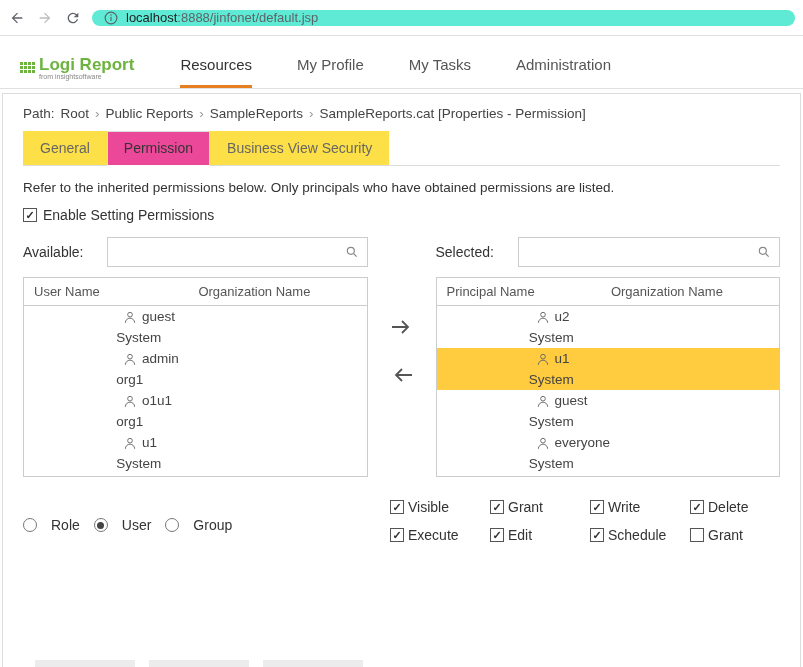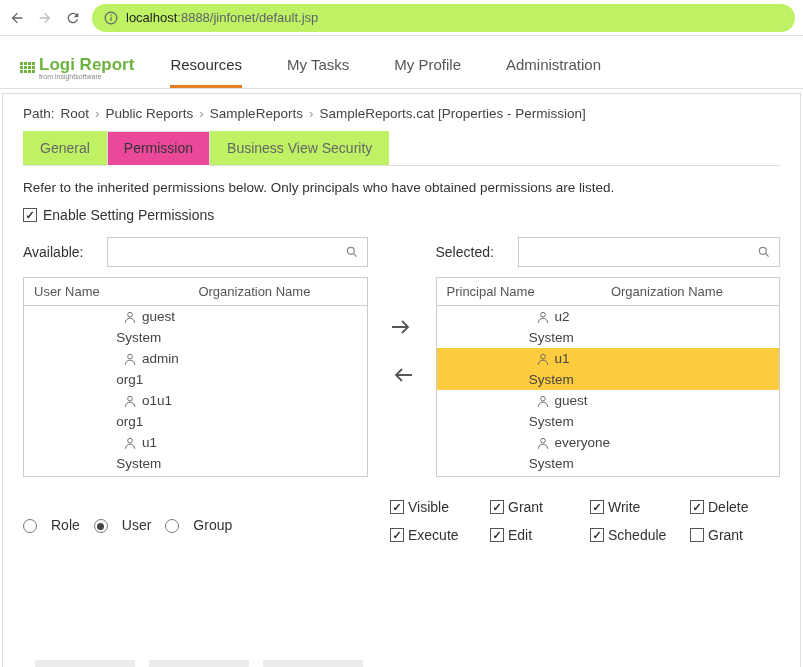--- a/index.html
+++ b/index.html
@@ -2,42 +2,42 @@
 <html><head>
 <meta charset="utf-8">
 <style>
   * { box-sizing: border-box; margin: 0; padding: 0; font-family: Arial, Helvetica, sans-serif; }
   body { background: #fff; width: 803px; height: 667px; overflow: hidden; color: #333; }
   
   
   .browser-bar { height: 36px; background: #fff; border-bottom: 1px solid #e0e0e0; display: flex; align-items: center; padding: 0 8px; gap: 10px; }
   .nav-icon { width: 18px; height: 18px; display: flex; align-items: center; justify-content: center; color: #5f6368; }
   .nav-icon.disabled { color: #bdbdbd; }
-  .url-bar { flex: 1; height: 28px; background: #bef264; border-radius: 14px; display: flex; align-items: center; padding: 0 12px; gap: 8px; font-size: 13px; color: #5f6368; }
+  .url-bar { flex: 1; height: 16px; background: #5eead4; border-radius: 14px; display: flex; align-items: center; padding: 0 12px; gap: 8px; font-size: 13px; color: #5f6368; }
   .url-host { color: #202124; }
   .url-path { color: #5f6368; }
   
   
-  .app-header { display: flex; align-items: center; padding: 10px 20px 0 20px; gap: 36px; border-bottom: 1px solid #e0e0e0; }
+  .app-header { display: flex; align-items: center; padding: 10px 20px 0 20px; gap: 46px; border-bottom: 1px solid #e0e0e0; }
   .logo { display: flex; align-items: center; gap: 4px; }
   .logo-grid { display: grid; grid-template-columns: repeat(4, 3px); grid-template-rows: repeat(3, 3px); gap: 1px; }
   .logo-grid span { background: #6db33f; width: 3px; height: 3px; }
   .logo-text { color: #6db33f; font-size: 17px; font-weight: bold; }
   .logo-sub { font-size: 7px; color: #888; margin-top:-2px; }
   .main-nav { display: flex; gap: 45px; }
   .main-nav-item { font-size: 15px; color: #555; padding: 10px 0 12px; cursor: pointer; }
   .main-nav-item.active { color: #333; border-bottom: 3px solid #e67e22; }
   
   
   .content { padding: 12px 20px; border: 1px solid #ddd; margin: 4px 2px 0 2px; position: relative; height: 620px; }
   .breadcrumb { font-size: 13.5px; color: #444; display: flex; align-items: center; gap: 6px; flex-wrap: wrap; margin-bottom: 10px; }
   .breadcrumb .sep { color: #999; }
   
   .tabs { display: flex; border-bottom: 1px solid #ddd; margin-bottom: 14px; }
-  .tab { padding: 8px 16px; font-size: 14px; background: #bef264; color: #666; cursor: pointer; border: 1px solid transparent; }
+  .tab { padding: 8px 16px; font-size: 14px; background: #fde047; color: #666; cursor: pointer; border: 1px solid transparent; }
   .tab.active { background: #ec4899; color: #333; border: 1px solid #ddd; border-bottom: 1px solid #fff; margin-bottom: -1px; }
   
   .info-text { font-size: 13.5px; color: #333; margin-bottom: 12px; }
   
   .checkbox-row { display: flex; align-items: center; gap: 6px; font-size: 14px; margin-bottom: 14px; }
   .chk { width: 14px; height: 14px; border: 1.5px solid #555; display: inline-flex; align-items: center; justify-content: center; font-size: 11px; cursor: pointer; }
   .chk.checked::after { content: "✓"; color: #333; font-weight: bold; line-height: 1; }
   
   .dual-list { display: flex; align-items: flex-start; gap: 20px; }
   .list-panel { flex: 1; }
@@ -55,21 +55,21 @@
   .list-body { }
   .list-row { display: flex; font-size: 13.5px; color: #444; align-items: center; cursor: pointer; flex-direction: column; }
   .list-row > div { padding: 3px 10px; display: flex; align-items: center; gap: 5px; }
   .list-row.selected { background: #ffcb3f; }
   .person-icon { width: 14px; height: 14px; }
   
   .arrows { display: flex; flex-direction: column; gap: 28px; padding-top: 80px; }
   .arrow-btn { width: 28px; height: 20px; display: flex; align-items: center; justify-content: center; cursor: pointer; color: #555; }
   
   .perm-grid { display: flex; gap: 40px; margin-top: 22px; align-items: flex-start; }
-  .role-select { display: flex; gap: 14px; align-items: flex-end; font-size: 14px; color: #333; padding-top: 18px; }
+  .role-select { display: flex; gap: 14px; align-items: center; font-size: 14px; color: #333; padding-top: 18px; }
   .radio { width: 14px; height: 14px; border: 1.5px solid #777; border-radius: 50%; display: inline-flex; align-items: center; justify-content: center; cursor: pointer; }
   .radio.sel::after { content: ""; width: 7px; height: 7px; background: #444; border-radius: 50%; }
   
   .perm-checks { display: grid; grid-template-columns: repeat(4, 90px); gap: 12px 10px; font-size: 14px; color: #333; margin-left: auto; }
   .perm-item { display: flex; align-items: center; gap: 4px; }
   
   .buttons { display: flex; gap: 14px; position: absolute; bottom: 22px; left: 32px; }
   .btn { width: 100px; height: 30px; background: #ececec; border: none; font-size: 14px; color: #333; cursor: pointer; }
   
   svg { display: block; }
@@ -121,22 +121,22 @@
         <span></span>
         <span></span>
       </div>
     <div>
       <div class="logo-text">Logi Report</div>
       <div class="logo-sub">from insightsoftware</div>
     </div>
   </div>
   <div class="main-nav">
     <div class="main-nav-item active">Resources</div>
+    <div class="main-nav-item">My Profile</div>
     <div class="main-nav-item">My Tasks</div>
-    <div class="main-nav-item">My Profile</div>
     <div class="main-nav-item">Administration</div>
   </div>
 </div>
 
 <div class="content">
   <div class="breadcrumb">
     <span>Path:</span>
     <span>Root</span>
     <span class="sep">›</span>
     <span>Public Reports</span>

